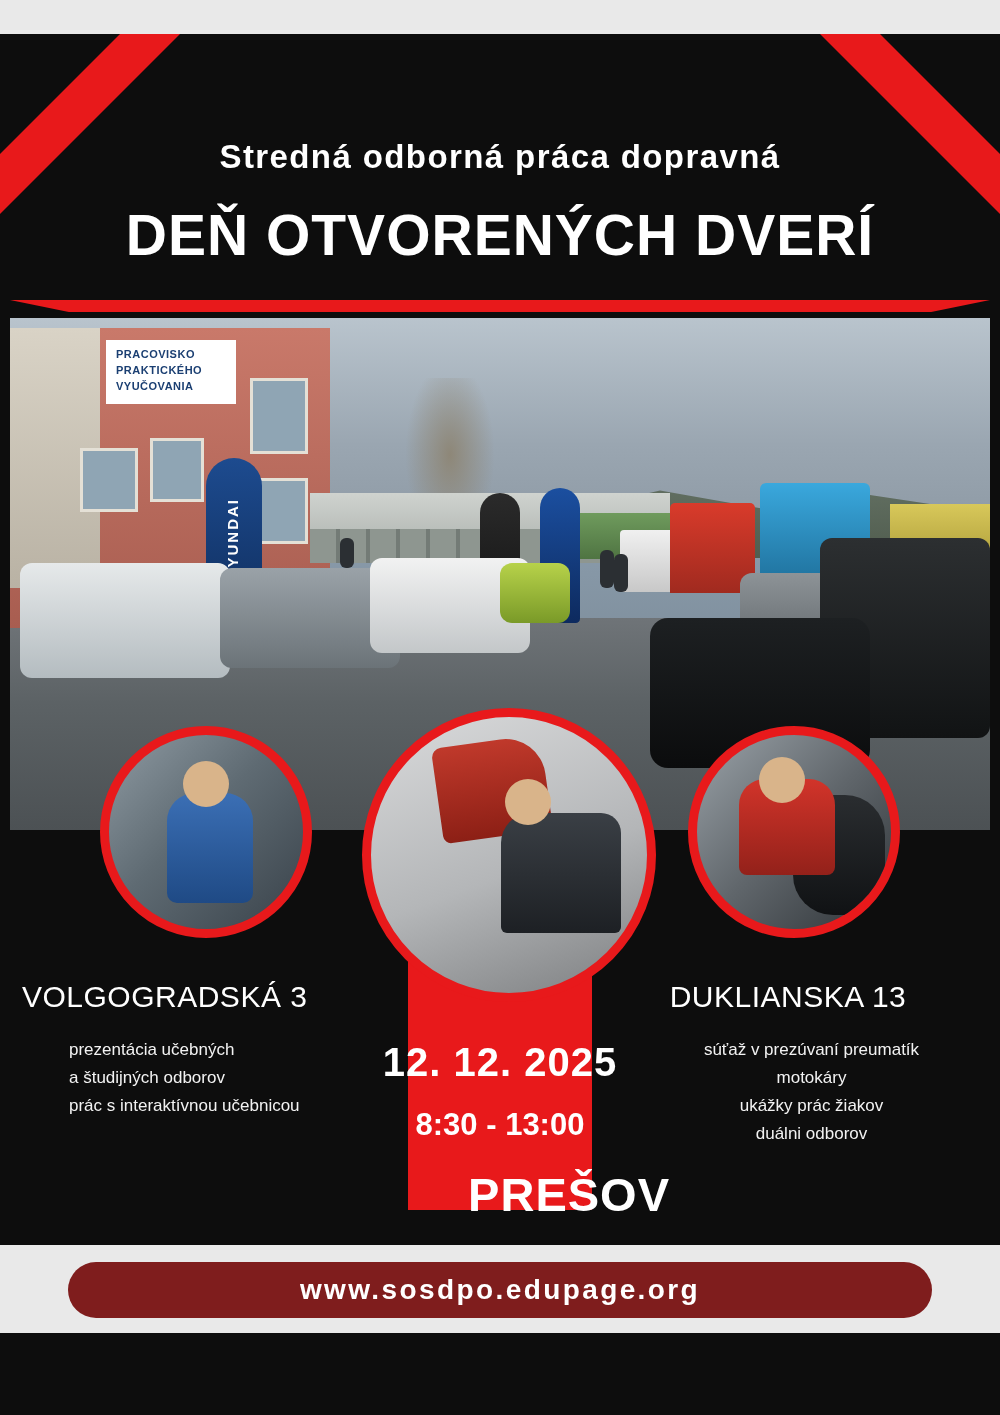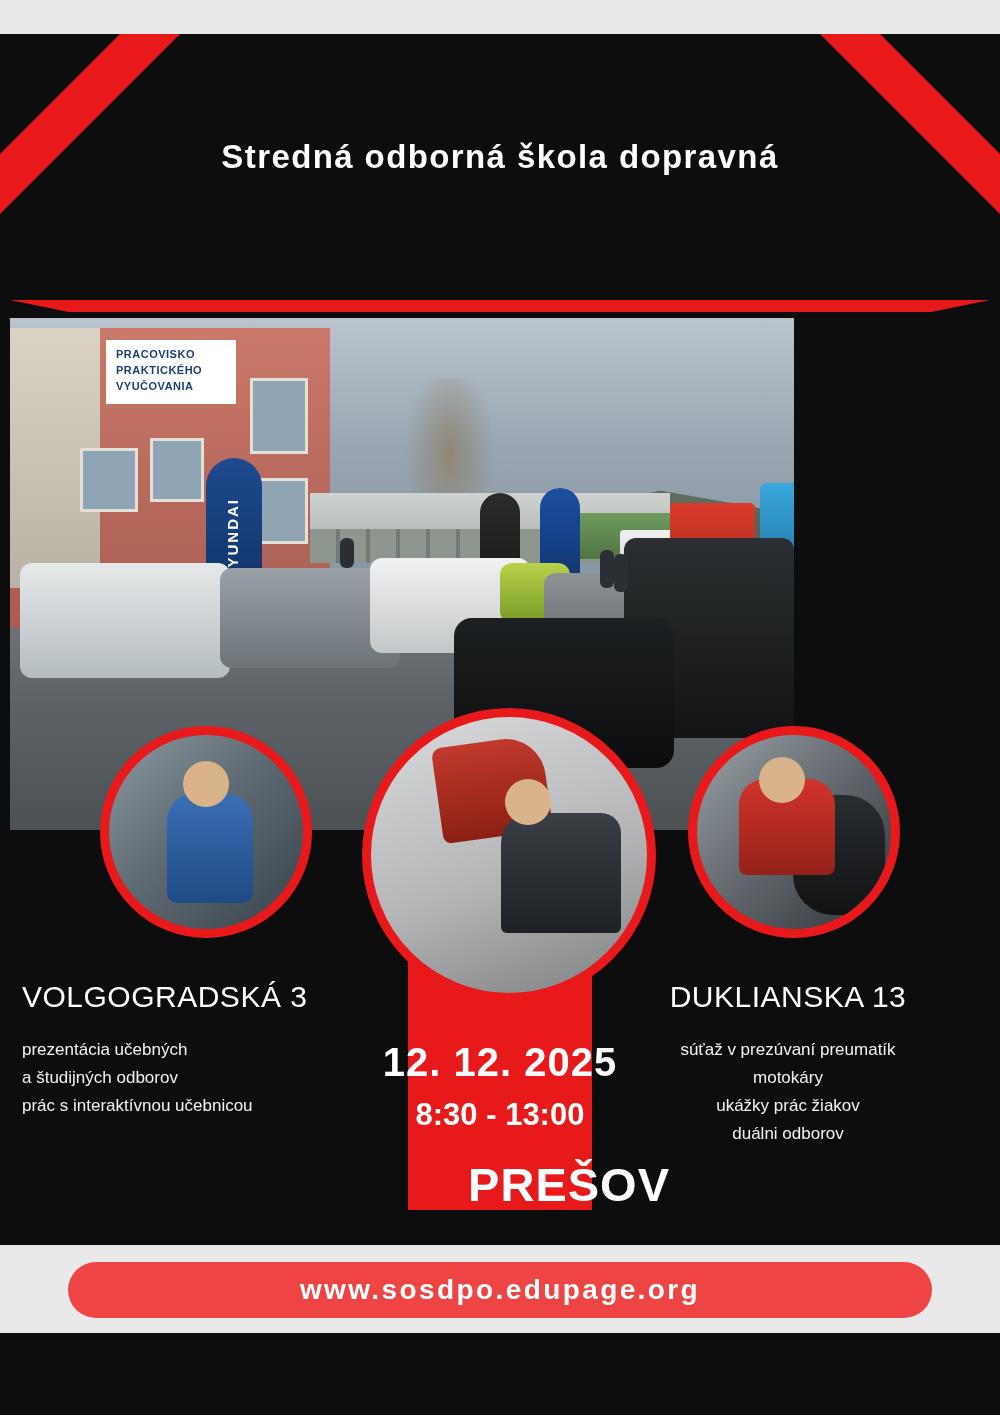--- a/index.html
+++ b/index.html
@@ -85,21 +85,21 @@
     position: absolute;
     left: 10px; top: 300px;
     width: 980px; height: 12px;
     background: #e8191b;
     clip-path: polygon(0 0, 100% 0, 94% 100%, 6% 100%);
   }
   
   .main-photo {
     position: absolute;
     left: 10px; top: 318px;
-    width: 784px; height: 512px;
+    width: 980px; height: 512px;
     overflow: hidden;
     background: linear-gradient(#9fb3c6, #6d7b86);
   }
   .sky {
     position: absolute; left: 0; top: 0; width: 980px; height: 230px;
     background: linear-gradient(#b9c4cd 0%, #9aa6b1 55%, #8b97a2 100%);
   }
   .hills {
     position: absolute; left: 380px; top: 150px; width: 600px; height: 90px;
     background: linear-gradient(#5d6b5a, #46523f);
@@ -258,43 +258,44 @@
     text-align: center;
   }
   .col-head {
     font-size: 30px; font-weight: normal; letter-spacing: .5px;
   }
   .col-list {
     margin-top: 22px;
     font-size: 17px;
     line-height: 28px;
     color: #f2f2f2;
+    margin-left: 47px;
   }
   .center-info {
     position: absolute; left: 330px; top: 1040px; width: 340px;
     text-align: center; color: #ffffff;
   }
   .date {
     font-size: 40px; font-weight: bold; letter-spacing: 1px;
   }
   .time {
-    font-size: 31px; font-weight: bold; margin-top: 12px;
+    font-size: 31px; font-weight: bold; margin-top: 22px;
   }
   .city {
     font-size: 47px; font-weight: bold; margin-top: 24px; letter-spacing: 1px; text-align: right;
   }
   
   .bottom-strip {
     position: absolute; left: 0; top: 1245px; width: 1000px; height: 88px;
     background: #e9e9e9;
   }
   .url-pill {
     position: absolute; left: 68px; top: 1262px;
     width: 864px; height: 56px;
-    background: #ef4444;
+    background: #7f1d1d;
     border-radius: 28px;
     color: #ffffff;
     font-size: 28px;
     font-weight: bold;
     letter-spacing: 2.4px;
     display: flex;
     align-items: center;
     justify-content: center;
   }
   .bottom-black {
@@ -309,21 +310,22 @@
 
   <div class="black-body"></div>
   <div class="inner-black"></div>
 
   <div class="wedge wedge-tl"></div>
   <div class="wedge wedge-tr"></div>
   <div class="notch-tl"></div>
   <div class="notch-tr"></div>
 
   <div class="header-band">
-    <div class="school">Stredná odborná škola dopravná</div>
+    <div class="school">Stredná odborná práca dopravná</div>
+    <div class="title">DEŇ OTVORENÝCH DVERÍ</div>
   </div>
   <div class="header-underline"></div>
 
   <div class="main-photo">
     <div class="sky"></div>
     <div class="hills"></div>
     <div class="ground"></div>
 
     <div class="bldg-left"></div>
     <div class="bldg-left2"></div>

